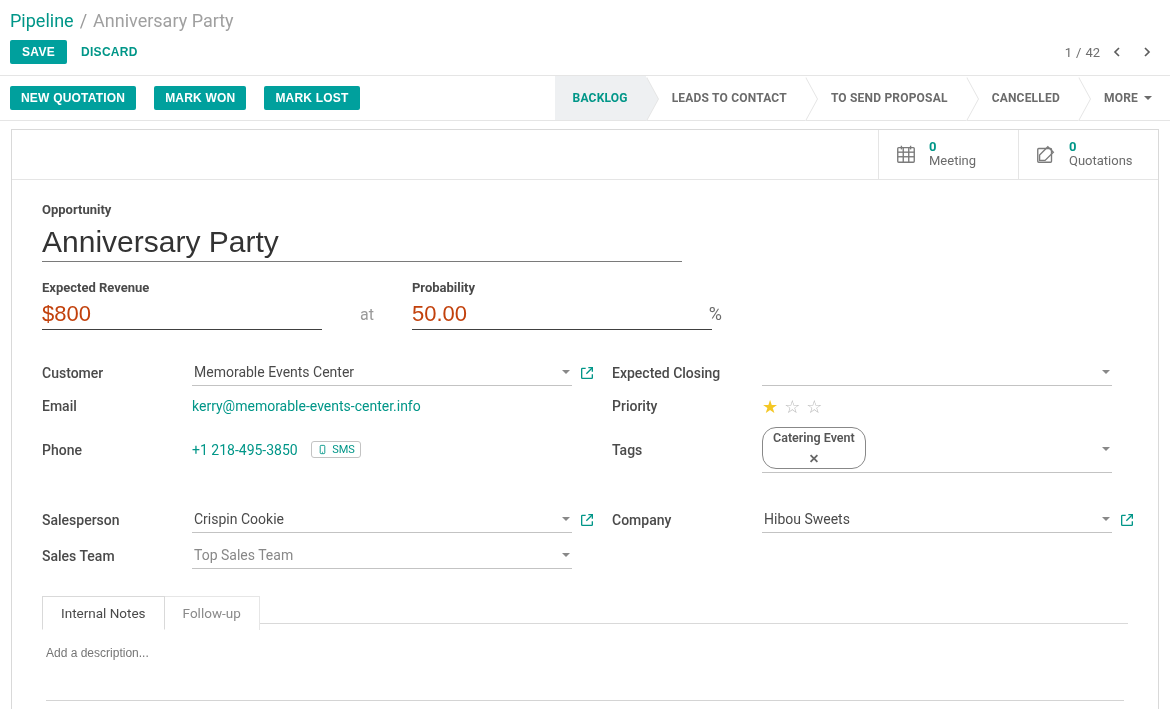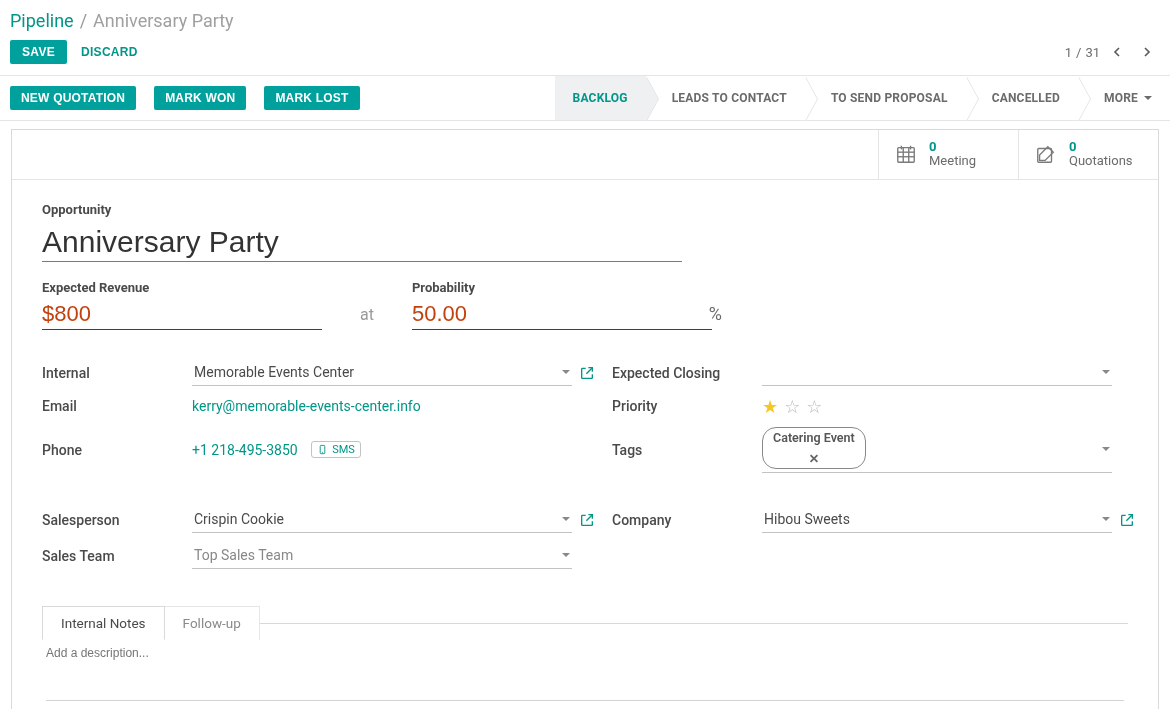--- a/index.html
+++ b/index.html
@@ -237,21 +237,21 @@
     display: flex;
   }
   .tab {
     padding: 8px 18px;
     border: 1px solid #d9d9d9;
     border-bottom: none;
     font-size: 13.5px;
     color: #8a8a8a;
     background: #fff;
     position: relative;
-    top: 17px;
+    top: 7px;
     cursor: pointer;
   }
   .tab.active {
     color: #4a4a4a;
     border-color: #d9d9d9;
     z-index: 2;
     background: #fff;
   }
   .tab:not(.active) {
     border-left: none;
@@ -291,21 +291,21 @@
 </div>
 
 <div class="control-bar">
   <div class="control-left">
     <button class="btn btn-primary">SAVE</button>
     <button class="btn btn-link">DISCARD</button>
   </div>
   <div class="pager">
     <span>1</span>
     <span>/</span>
-    <span>31</span>
+    <span>42</span>
     <span class="chev">
       <svg class="icon16" viewBox="0 0 24 24" fill="none" stroke="currentColor" stroke-width="2.5">
           <polyline points="15 18 9 12 15 6"></polyline>
         </svg>
     </span>
     <span class="chev">
       <svg class="icon16" viewBox="0 0 24 24" fill="none" stroke="currentColor" stroke-width="2.5">
           <polyline points="9 18 15 12 9 6"></polyline>
         </svg>
     </span>
@@ -387,21 +387,21 @@
         <div class="top-field pct-wrap">
           <span class="subhead">Probability</span>
           <input class="num-input" style="width: 300px;" value="50.00">
           <span class="pct-sign">%</span>
         </div>
       </div>
 
       
       <div class="field-grid">
 
-        <span class="lbl">Internal</span>
+        <span class="lbl">Customer</span>
         <div class="m2o">
           <input class="plain" value="Memorable Events Center" style="">
           <span class="caret"></span>
         </div>
         <span class="ext-link">
           <svg class="icon16" viewBox="0 0 24 24" fill="none" stroke="currentColor" stroke-width="2">
               <path d="M14 4h6v6"></path>
               <path d="M20 4l-9 9"></path>
               <path d="M20 14v5a1 1 0 0 1-1 1H5a1 1 0 0 1-1-1V6a1 1 0 0 1 1-1h5"></path>
             </svg>

